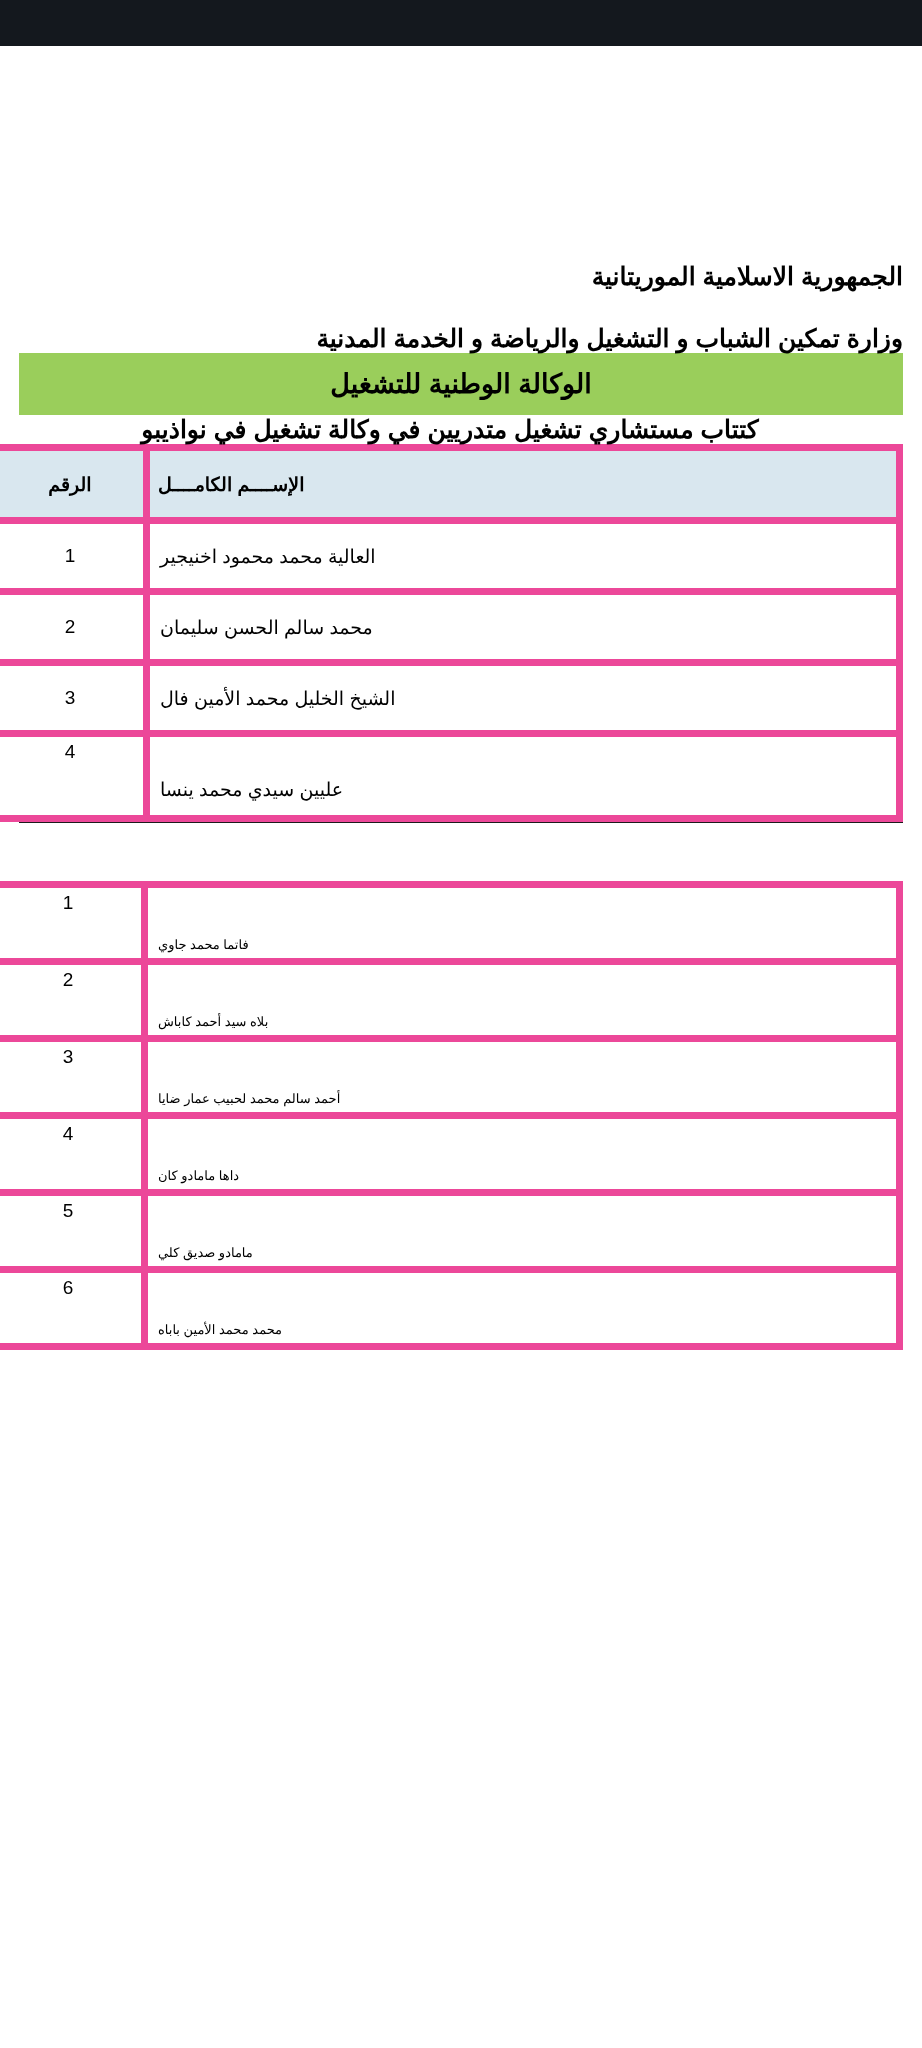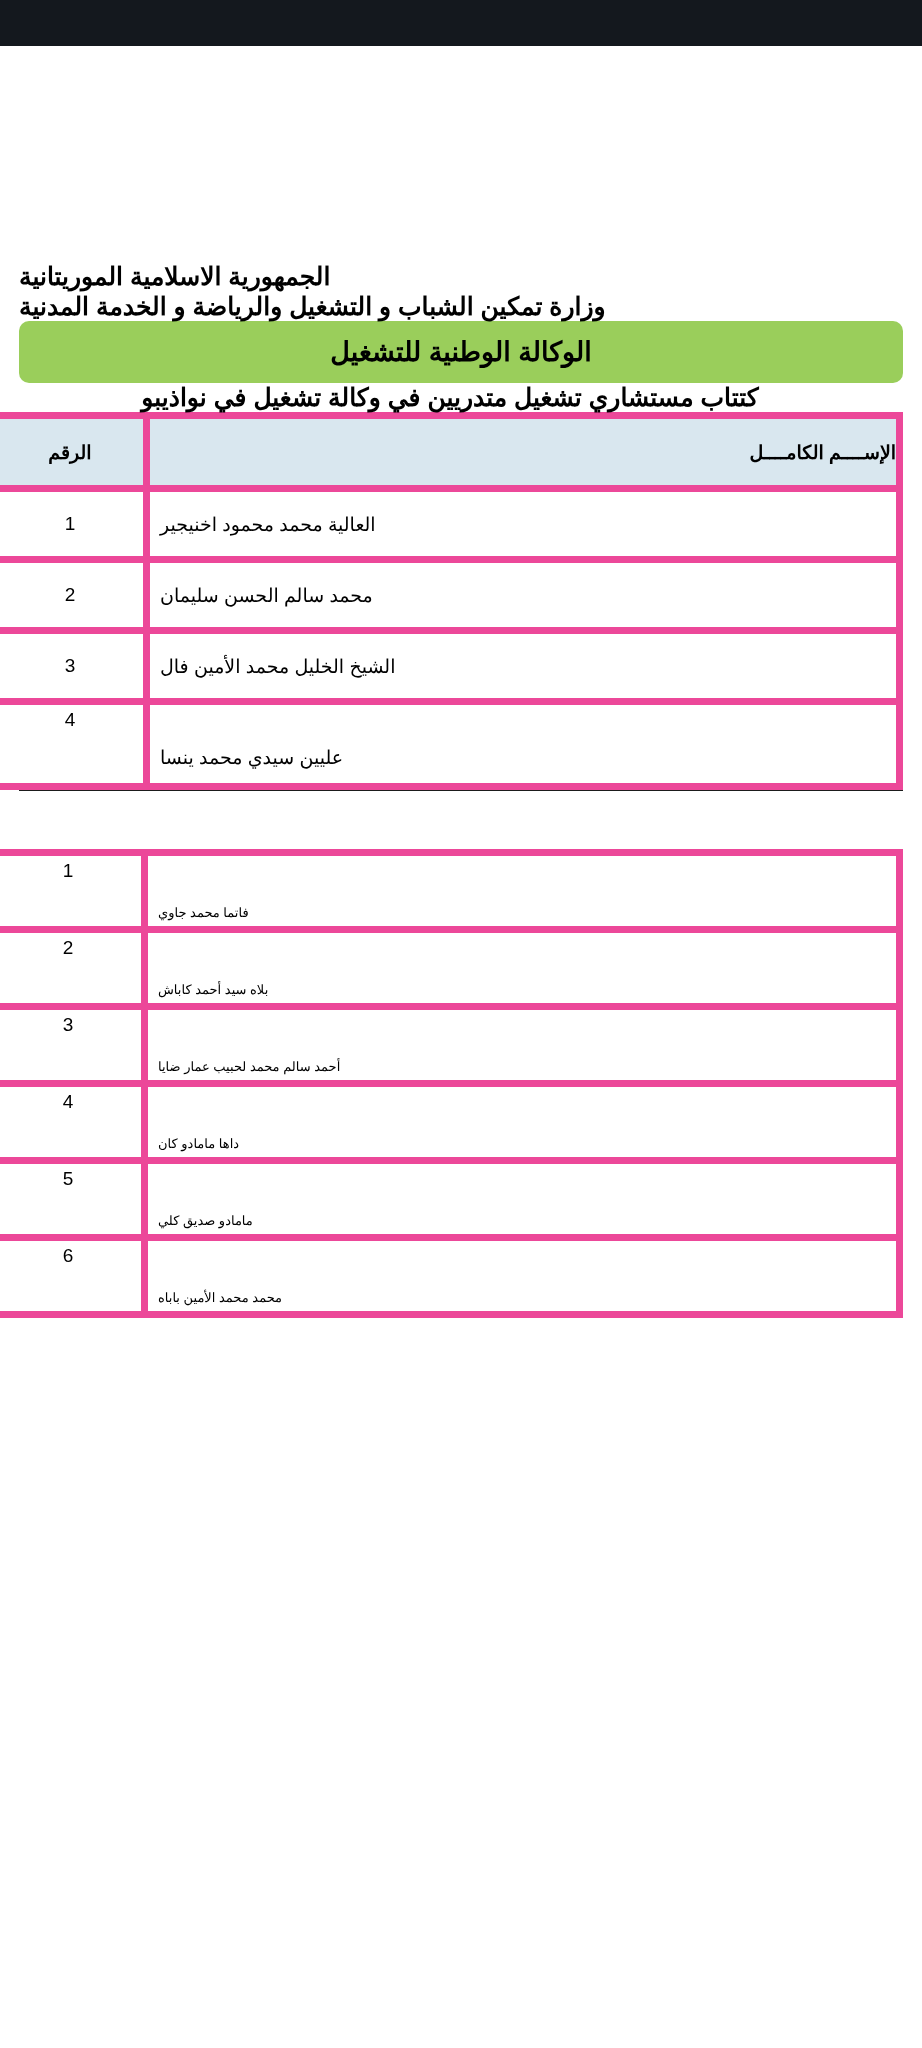--- a/index.html
+++ b/index.html
@@ -32,43 +32,43 @@
   .doc {
     position: absolute;
     top: 46px;
     left: 0;
     width: 922px;
     background: #ffffff;
   }
 
   .header-block {
     padding-top: 215px;
-    text-align: left;
+    text-align: right;
   }
   .line1 {
     font-size: 25px;
     font-weight: bold;
     line-height: 1.2;
     direction: rtl;
   }
   .line2 {
     font-size: 25px;
     font-weight: bold;
+    margin-top: 32px;
     line-height: 1.2;
     direction: rtl;
   }
   .greenband {
     margin-top: 26px;
     background: #9ace5b;
     height: 62px;
     width: 884px;
     display: flex;
     align-items: center;
     justify-content: center;
-    border-radius: 10px;
   }
   .line3 {
     font-size: 27px;
     font-weight: bold;
     direction: rtl;
   }
   .line4 {
     font-size: 24px;
     font-weight: bold;
     margin-top: 14px;
@@ -102,21 +102,21 @@
   .col-name { width: 738px; }
 
   thead th {
     background: #d9e7ef;
     height: 66px;
     font-size: 19px;
     font-weight: bold;
     text-align: center;
   }
   thead th.name-head {
-    text-align: right;
+    text-align: left;
     padding-left: 8px;
   }
 
   tbody td {
     height: 64px;
     font-size: 19px;
   }
   tbody td.num {
     text-align: center;
     font-weight: normal;

